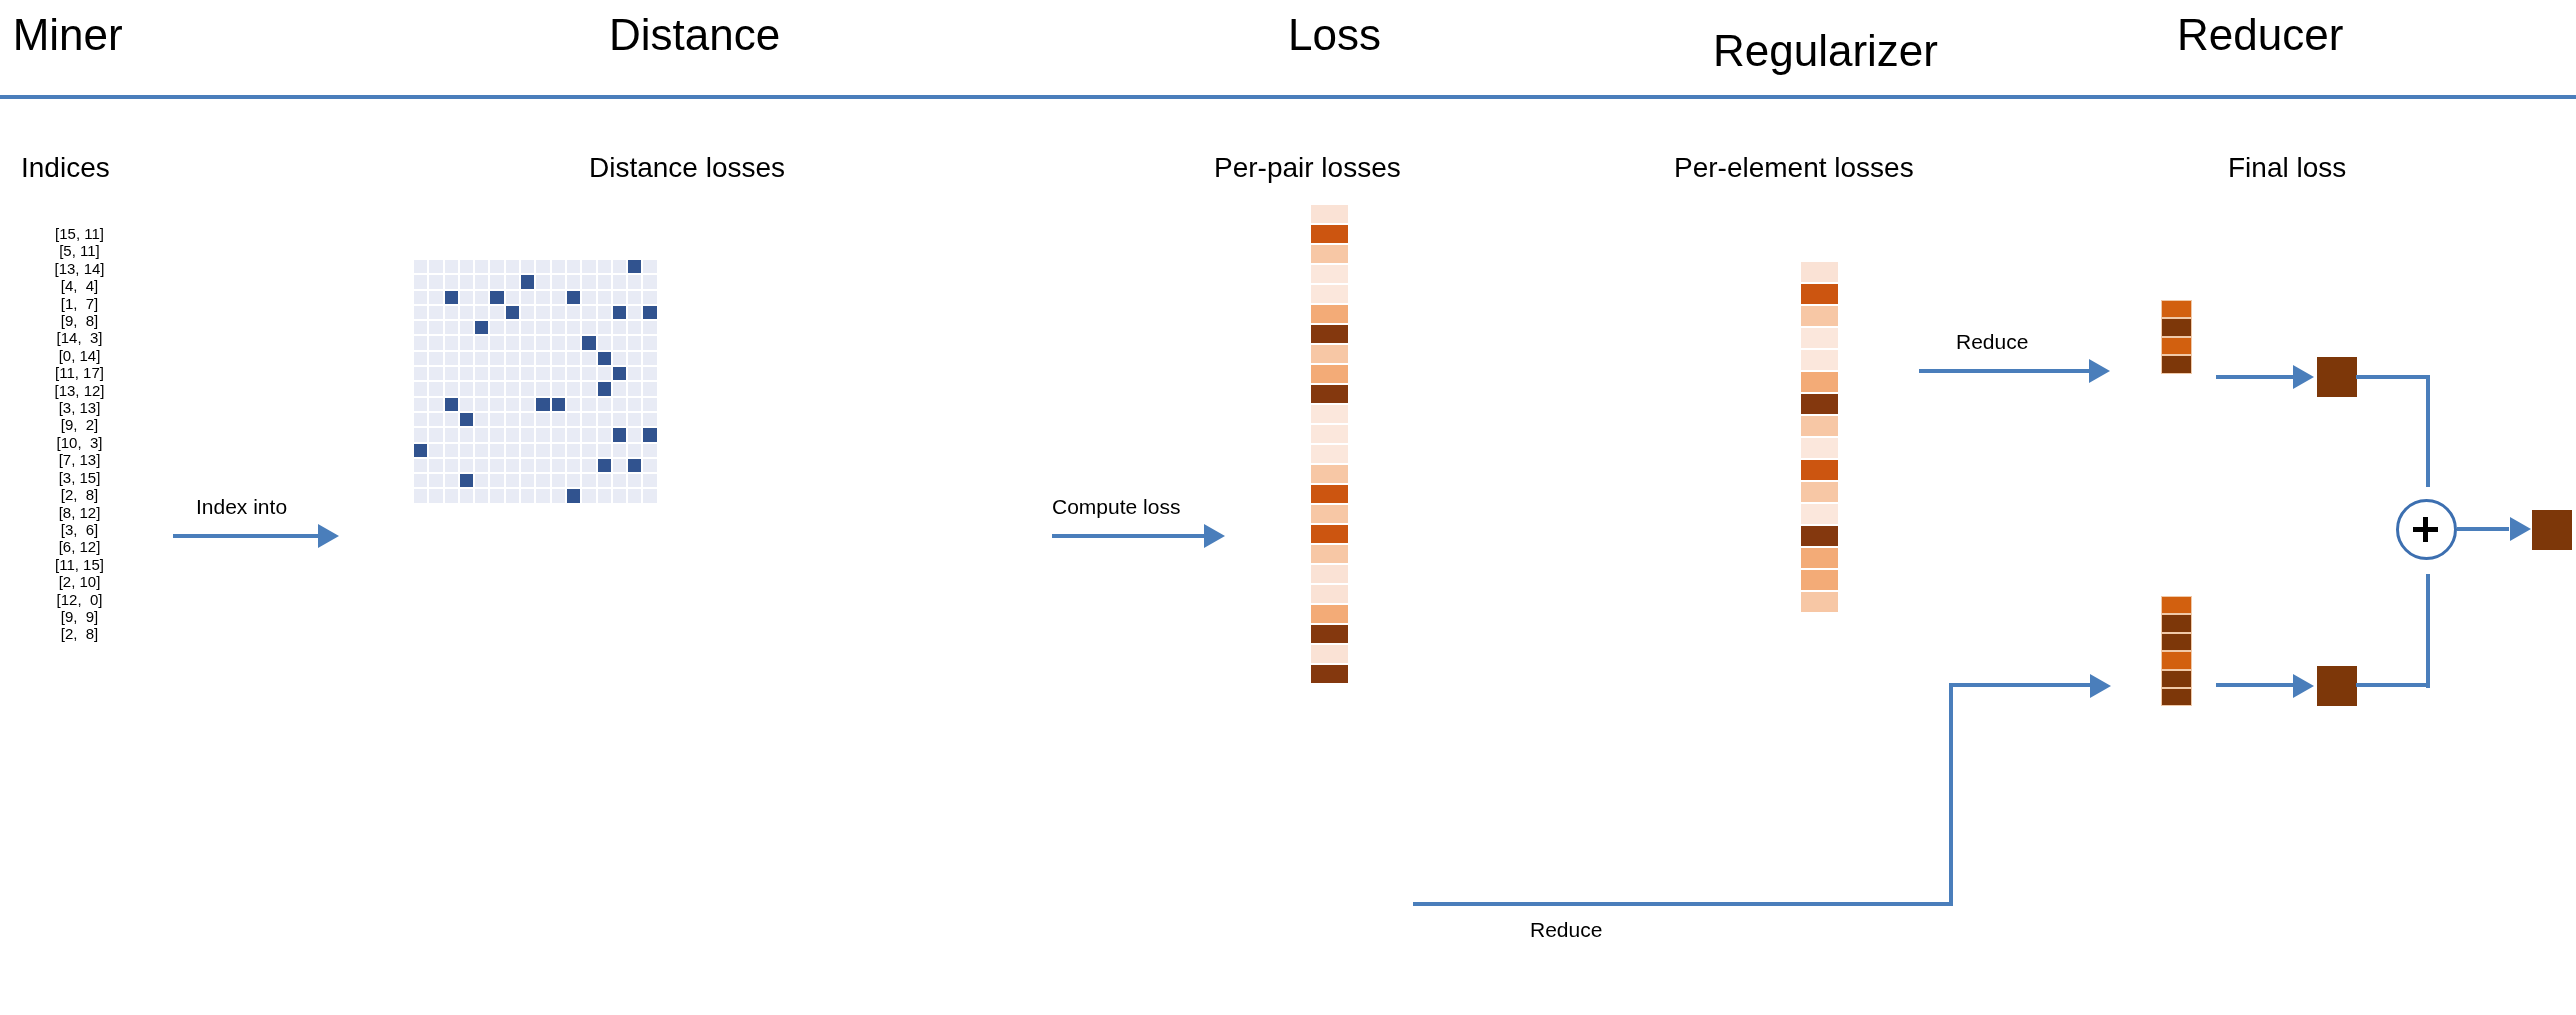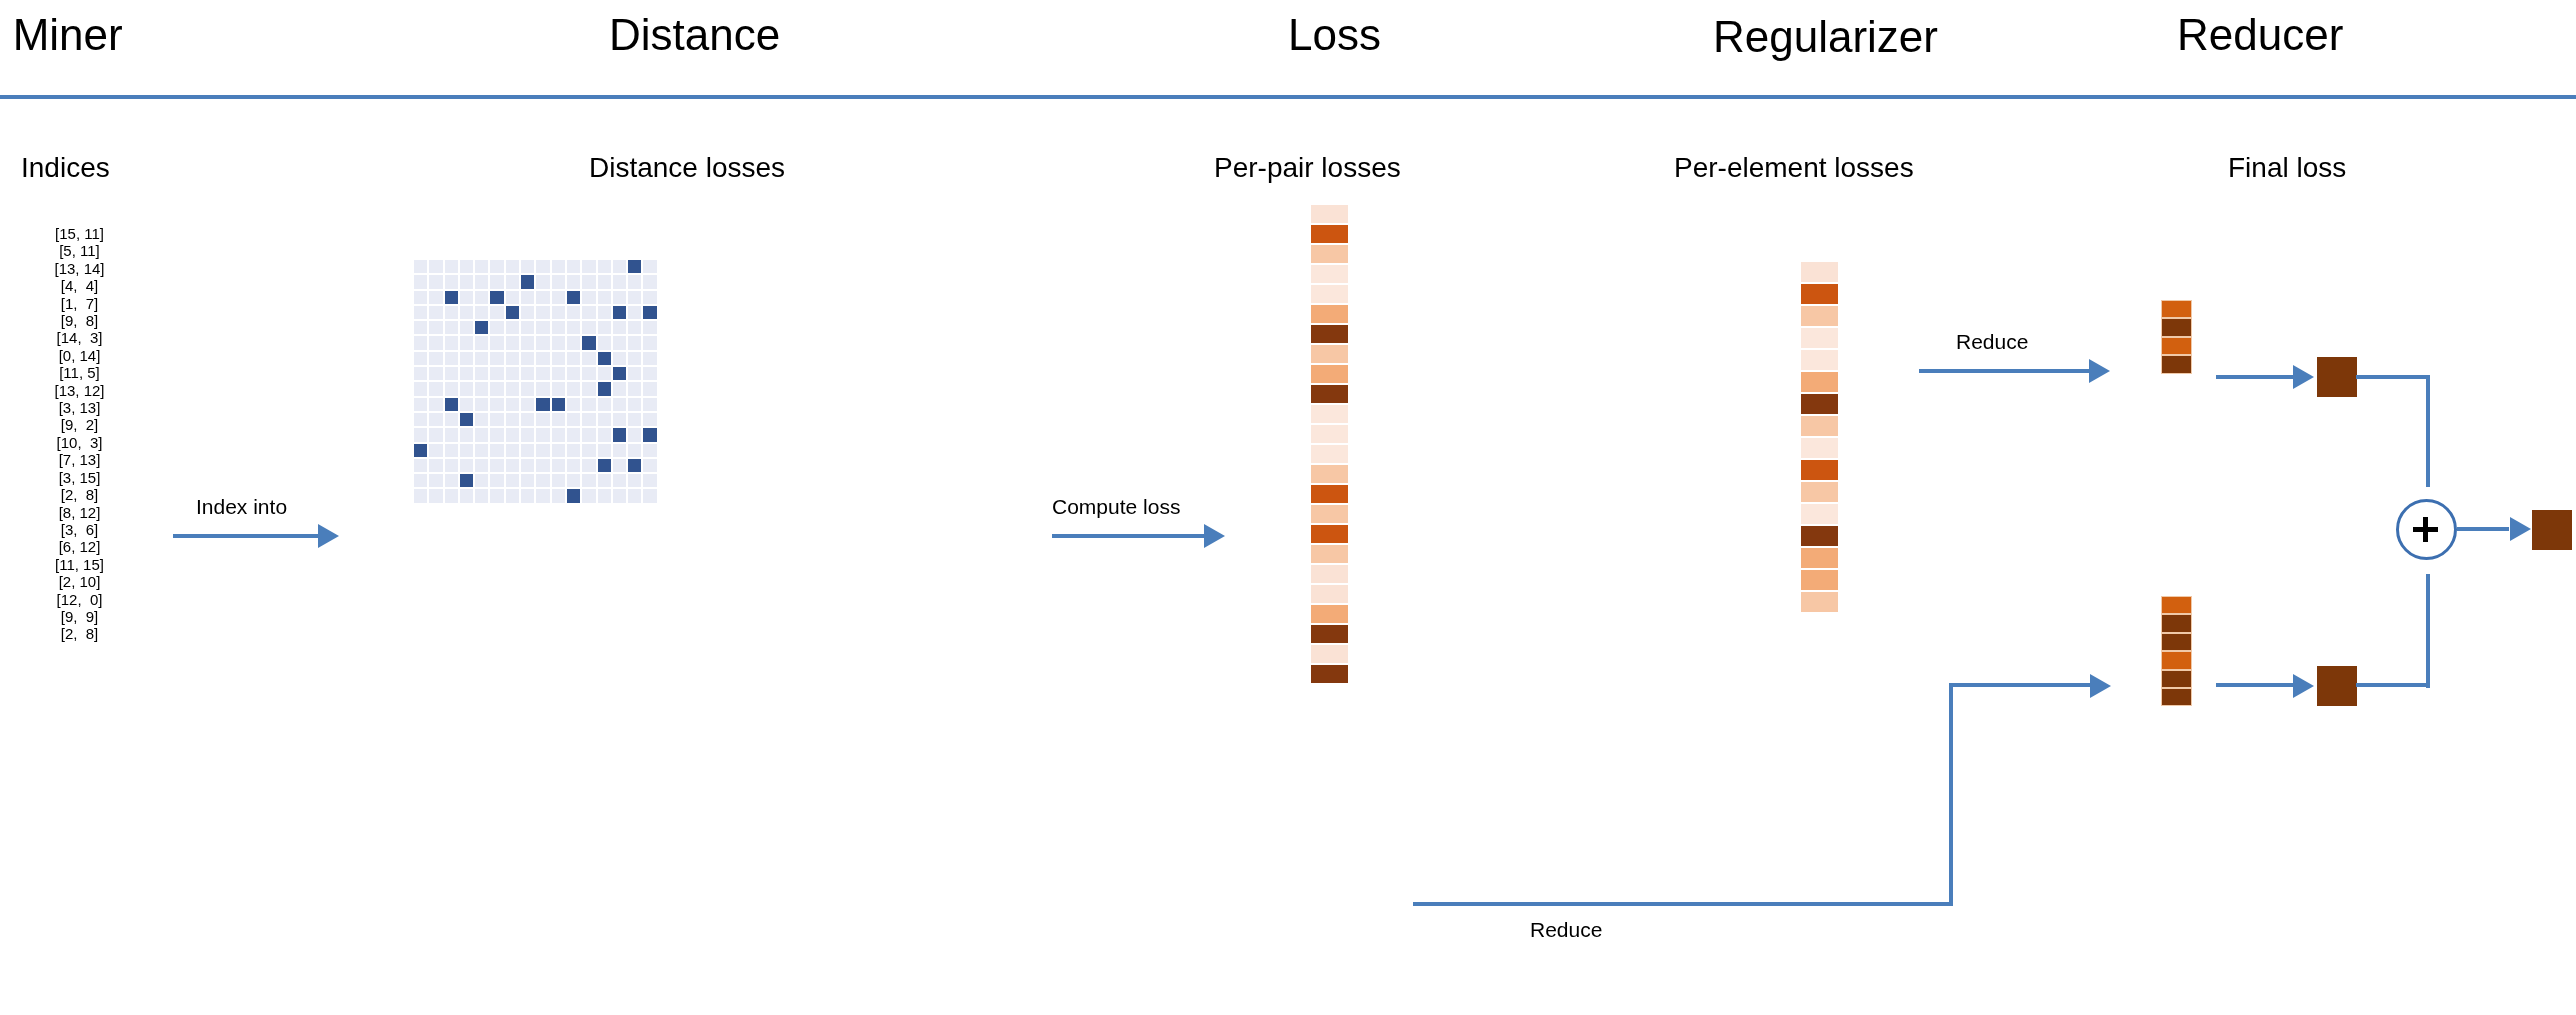--- a/index.html
+++ b/index.html
@@ -148,41 +148,41 @@
   }
 </style>
 </head>
 <body>
 
 <div id="stage">
 
   <div class="stage-title" style="left:12.7px;  top:12.7px;">Miner</div>
   <div class="stage-title" style="left:609px; top:12.7px;">Distance</div>
   <div class="stage-title" style="left:1288px;top:12.7px;">Loss</div>
-  <div class="stage-title" style="left:1713px;top:15px;">Regularizer</div>
+  <div class="stage-title" style="left:1713px;top:29px;">Regularizer</div>
   <div class="stage-title" style="left:2177px;top:12.7px;">Reducer</div>
 
   <div class="header-rule"></div>
 
   <div class="sub-title" style="left:21px;  top:154px;">Indices</div>
   <div class="sub-title" style="left:589px; top:154px;">Distance losses</div>
   <div class="sub-title" style="left:1214px;top:154px;">Per-pair losses</div>
   <div class="sub-title" style="left:1674px;top:154px;">Per-element losses</div>
   <div class="sub-title" style="left:2228px;top:154px;">Final loss</div>
 
   <div id="indices-list">
       <div class="idx-row">[15, 11]</div>
       <div class="idx-row">[5, 11]</div>
       <div class="idx-row">[13, 14]</div>
       <div class="idx-row">[4,  4]</div>
       <div class="idx-row">[1,  7]</div>
       <div class="idx-row">[9,  8]</div>
       <div class="idx-row">[14,  3]</div>
       <div class="idx-row">[0, 14]</div>
-      <div class="idx-row">[11, 5]</div>
+      <div class="idx-row">[11, 17]</div>
       <div class="idx-row">[13, 12]</div>
       <div class="idx-row">[3, 13]</div>
       <div class="idx-row">[9,  2]</div>
       <div class="idx-row">[10,  3]</div>
       <div class="idx-row">[7, 13]</div>
       <div class="idx-row">[3, 15]</div>
       <div class="idx-row">[2,  8]</div>
       <div class="idx-row">[8, 12]</div>
       <div class="idx-row">[3,  6]</div>
       <div class="idx-row">[6, 12]</div>

